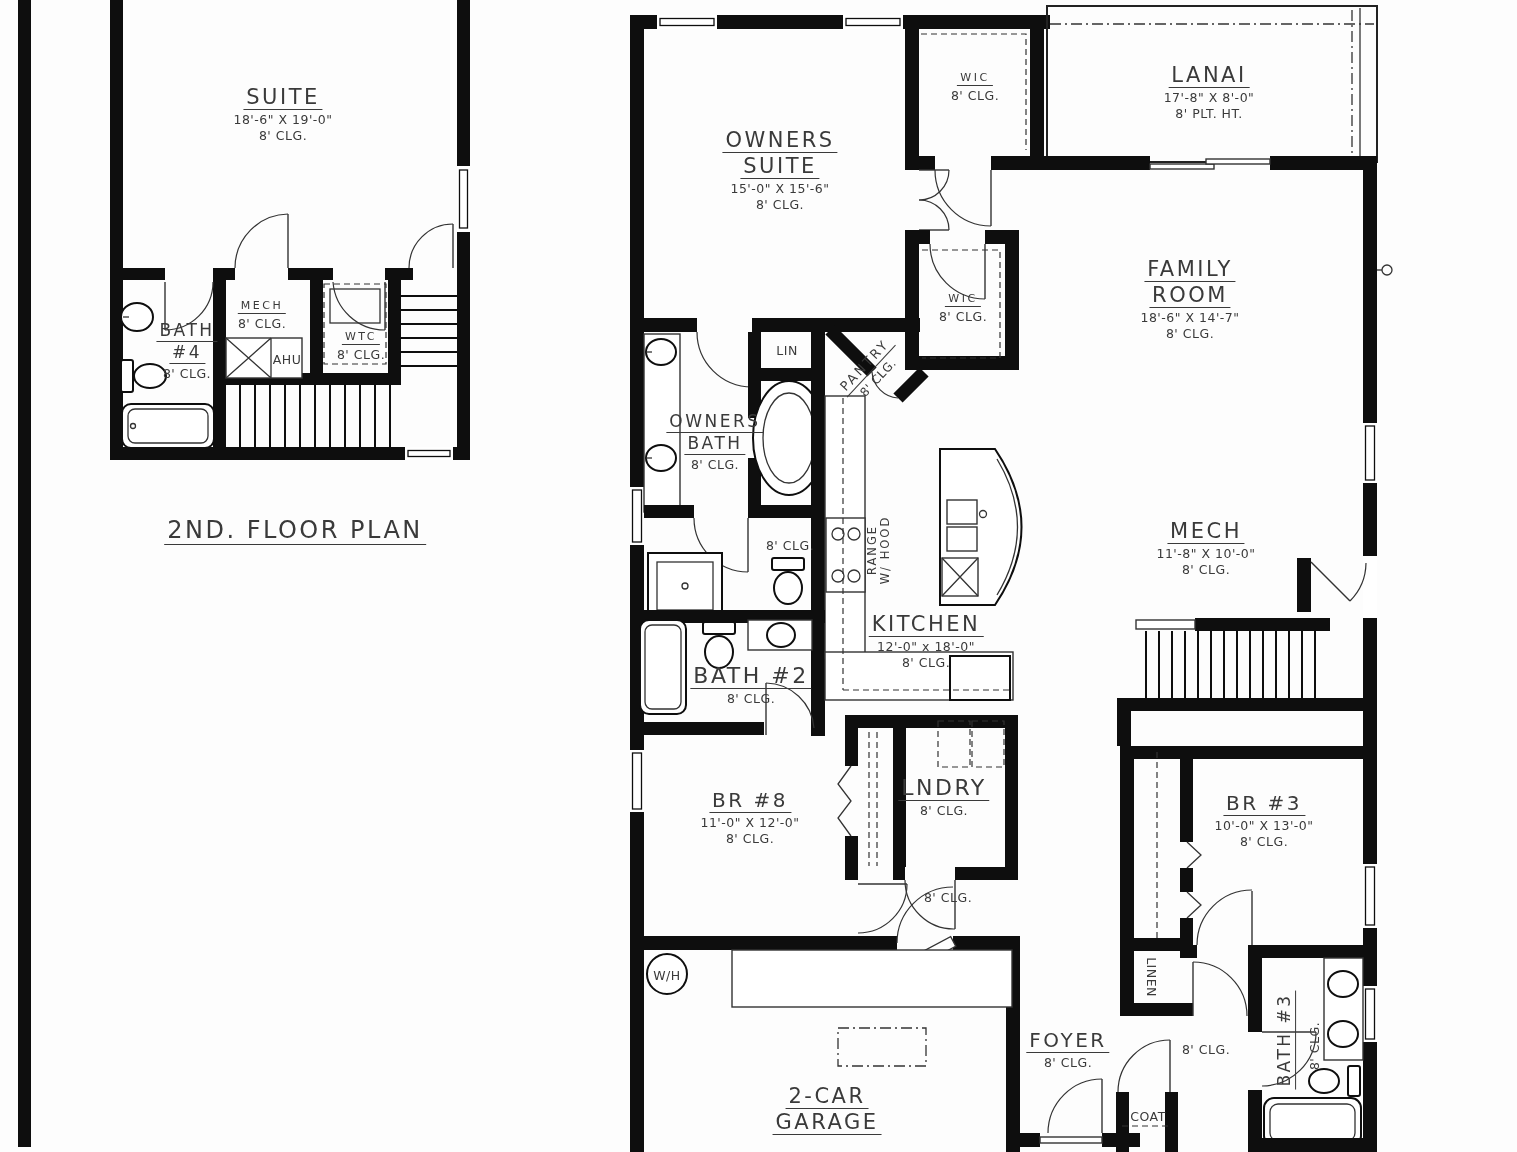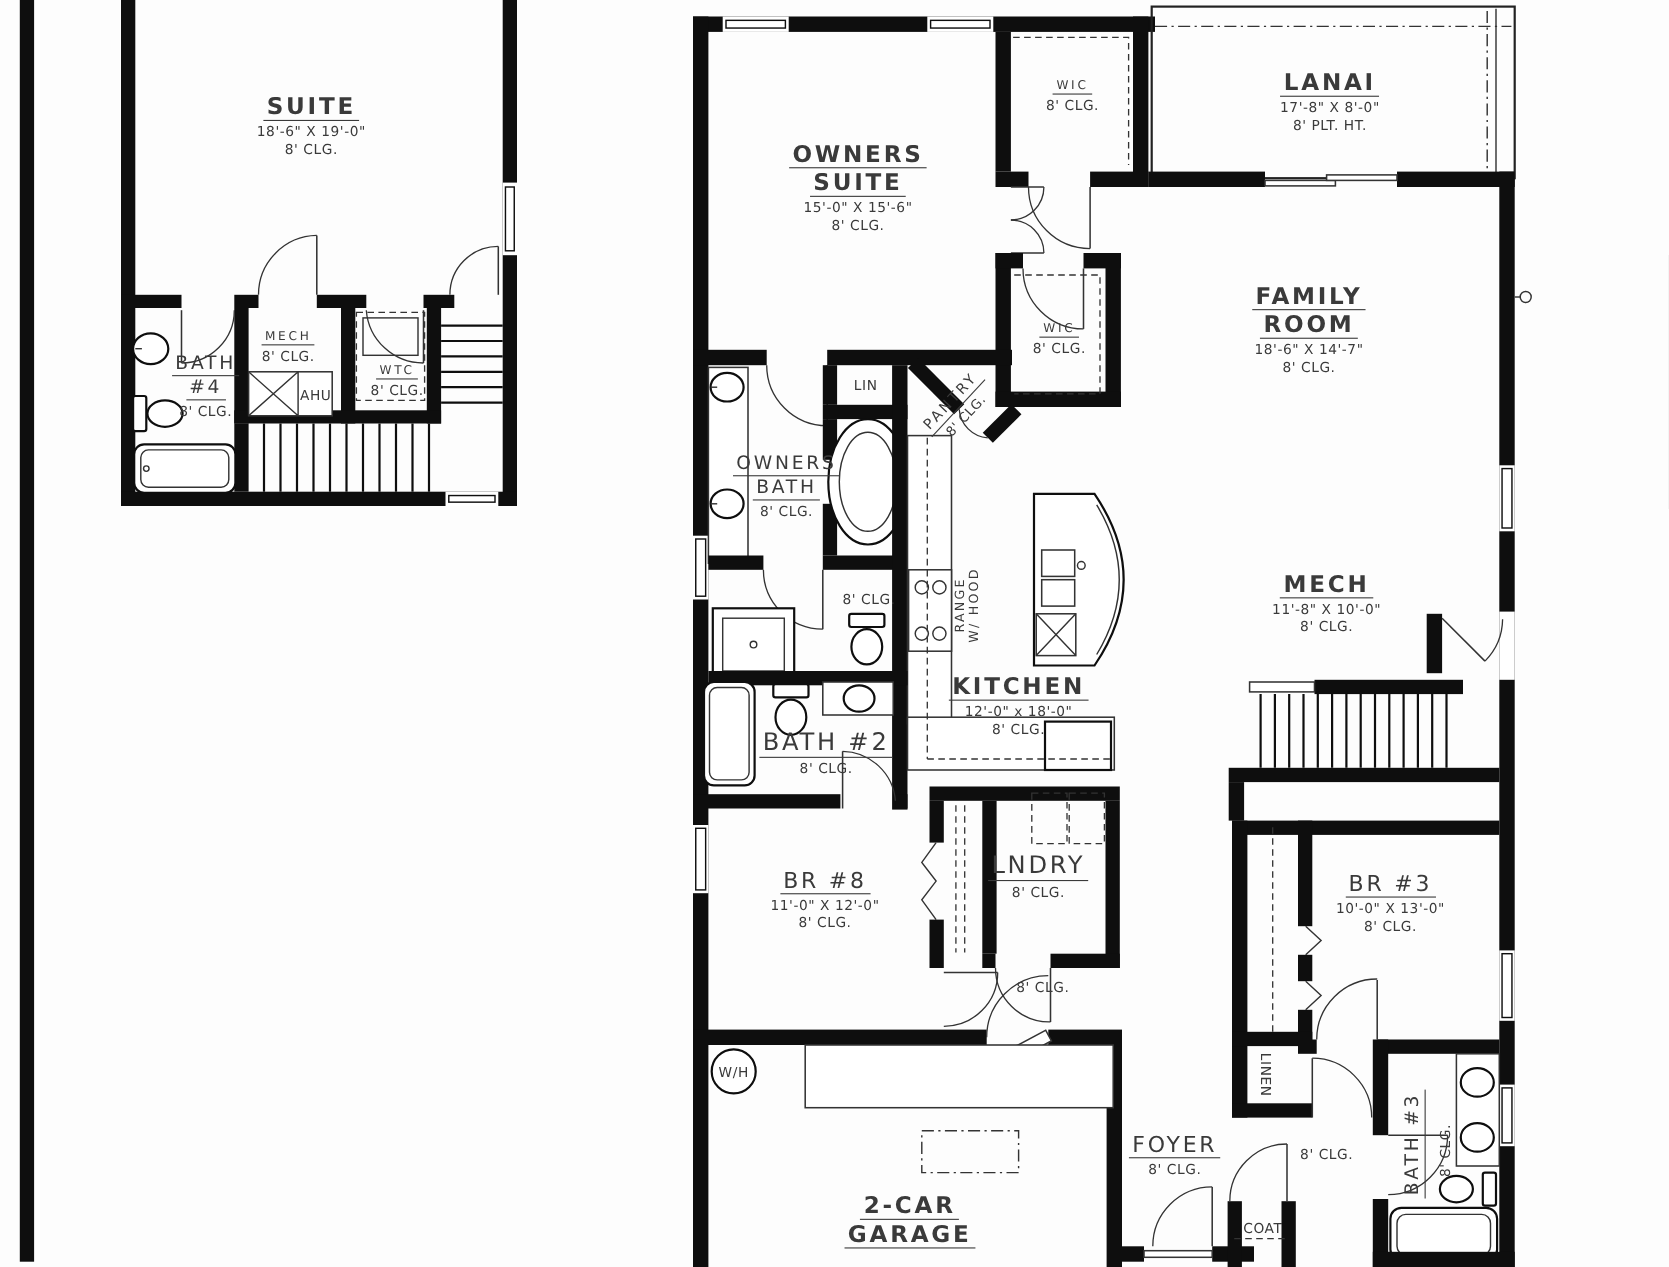--- a/index.html
+++ b/index.html
@@ -24,21 +24,21 @@
   .wing{fill:#fff;stroke:var(--wall);stroke-width:1.3;}
   .lbl{position:absolute;transform:translateX(-50%);text-align:center;white-space:nowrap;color:var(--text);z-index:5;}
   .ctr{transform:translate(-50%,-50%);}
   .rot90{transform:translate(-50%,-50%) rotate(90deg);}
   .rotm90{transform:translate(-50%,-50%) rotate(-90deg);}
   .rotp{transform:translate(-50%,-50%) rotate(-47deg);}
   .nm{display:table;margin:0 auto 2px;border-bottom:1.6px solid currentColor;padding:0 3px 1px;
       letter-spacing:2.5px;line-height:1.05;}
   .nmp{display:block;letter-spacing:2px;line-height:1.1;}
   .dm{display:block;font-size:12.5px;letter-spacing:.5px;line-height:1.3;}
-  .s24{font-size:24px;}.s21{font-size:21px;font-weight:bold;}.s20{font-size:20px;}.s19{font-size:22px;}
+  .s24{font-size:24px;}.s21{font-size:21px;}.s20{font-size:20px;}.s19{font-size:22px;}
   .s17{font-size:17px;}.s15{font-size:11px;}.s13{font-size:13px;}.s12{font-size:12px;}.s11{font-size:11.5px;}
   .plain{font-size:12.5px;letter-spacing:.5px;}
 </style>
 </head>
 <body>
 
 <div id="sheet">
 
 <svg width="1517" height="1152" viewBox="0 0 1517 1152">
 
@@ -337,20 +337,23 @@
 
 <div class="lbl ctr" style="left:287px;top:358px">
   <span class="plain s13">AHU</span>
 </div>
 
 <div class="lbl" style="left:361px;top:331px">
   <span class="nm s15">WTC</span>
   <span class="dm">8' CLG.</span>
 </div>
 
+<div class="lbl" style="left:295px;top:518px">
+  <span class="nm s24">2ND. FLOOR PLAN</span>
+</div>
 
 <div class="lbl" style="left:780px;top:129px">
   <span class="nm s21">OWNERS</span>
   <span class="nm s21">SUITE</span>
   <span class="dm">15'-0" X 15'-6"</span>
   <span class="dm">8' CLG.</span>
 </div>
 
 <div class="lbl" style="left:975px;top:72px">
   <span class="nm s15">WIC</span>

